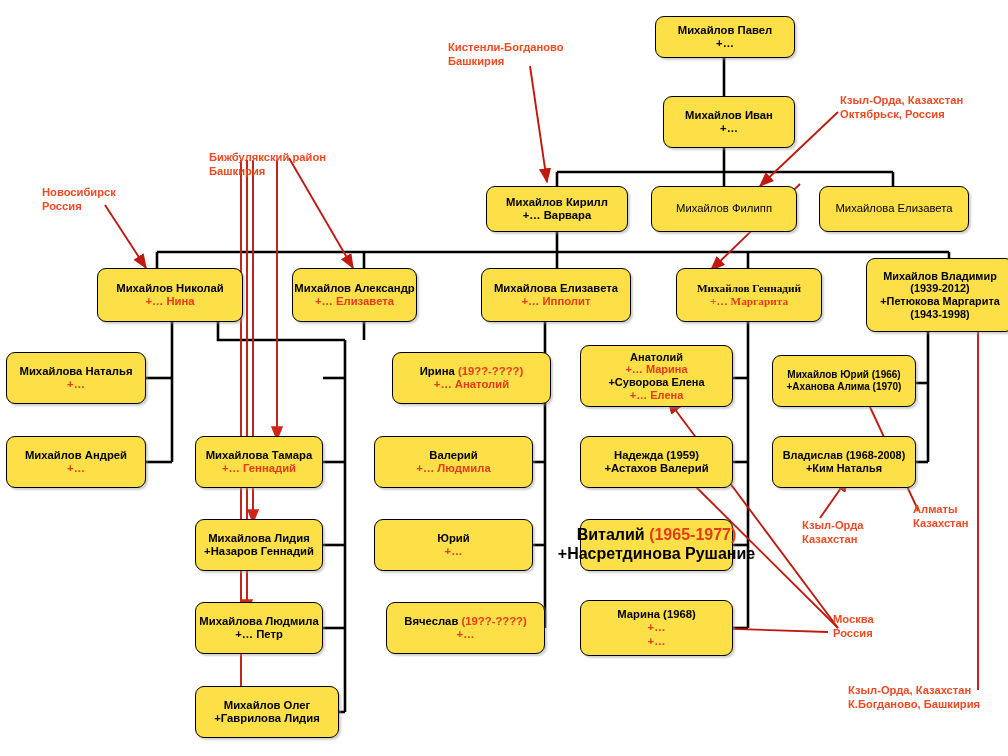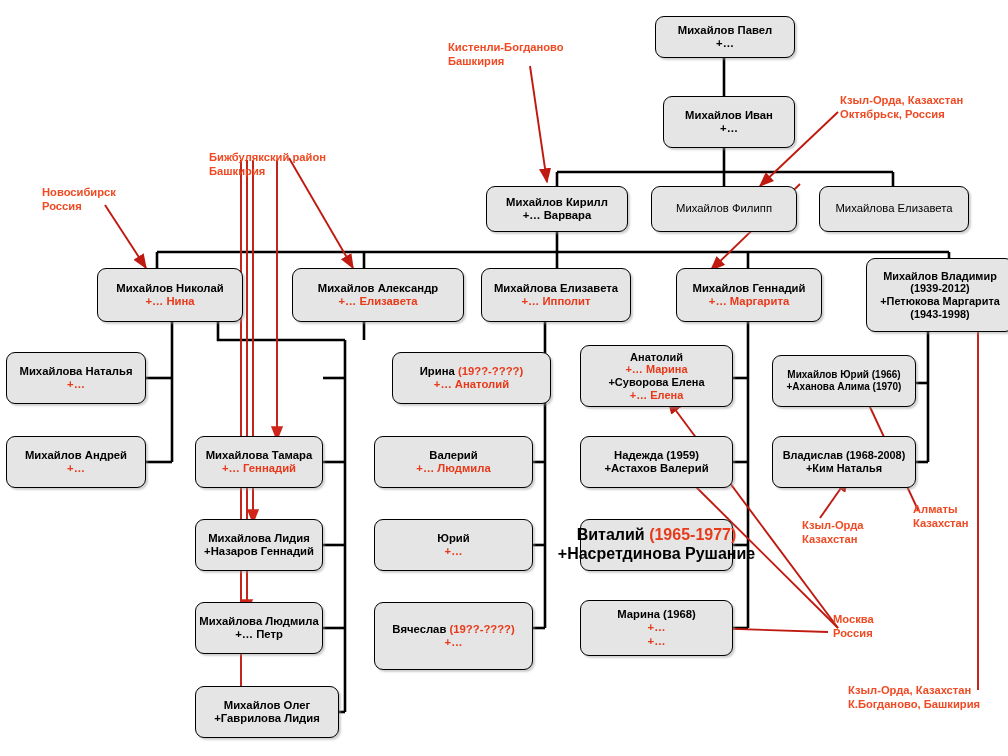--- a/index.html
+++ b/index.html
@@ -5,21 +5,21 @@
   html,body{margin:0;padding:0;background:#ffffff;}
   body{width:1008px;height:756px;overflow:hidden;
        font-family:"Liberation Sans","DejaVu Sans",sans-serif;}
   #stage{position:relative;width:1008px;height:756px;background:#ffffff;}
 
   svg.wires{position:absolute;left:0;top:0;width:1008px;height:756px;}
 
   .node{
     position:absolute;
     box-sizing:border-box;
-    background:#e5e5e5;
+    background:#fde047;
     border:1.6px solid #000000;
     border-radius:9px;
     display:flex;
     flex-direction:column;
     align-items:center;
     justify-content:center;
     text-align:center;
     line-height:1.16;
     color:#000000;
     font-size:11.3px;
@@ -159,31 +159,31 @@
 
   <div class="node plain" style="left:819px;top:186px;width:150px;height:46px;">
     <span class="ln">Михайлова Елизавета</span>
   </div>
 
   <div class="node" style="left:97px;top:268px;width:146px;height:54px;">
     <span class="ln">Михайлов Николай</span>
     <span class="ln redb">+… Нина</span>
   </div>
 
-  <div class="node" style="left:292px;top:268px;width:172px;height:54px;text-align:center;">
+  <div class="node" style="left:292px;top:268px;width:125px;height:54px;text-align:center;">
     <span class="ln">Михайлов Александр</span>
     <span class="ln redb">+… Елизавета</span>
   </div>
 
   <div class="node" style="left:481px;top:268px;width:150px;height:54px;">
     <span class="ln">Михайлова Елизавета</span>
     <span class="ln redb">+… Ипполит</span>
   </div>
 
-  <div class="node" style="left:676px;top:268px;width:146px;height:54px;">
+  <div class="node" style="left:676px;top:268px;width:146px;height:54px;font-family:Liberation Serif, serif;">
     <span class="ln">Михайлов Геннадий</span>
     <span class="ln redb">+… Маргарита</span>
   </div>
 
   <div class="node" style="left:866px;top:258px;width:148px;height:74px;font-size:10.9px;">
     <span class="ln">Михайлов Владимир</span>
     <span class="ln">(1939-2012)</span>
     <span class="ln">+Петюкова Маргарита</span>
     <span class="ln">(1943-1998)</span>
   </div>
@@ -219,21 +219,21 @@
     <span class="ln redb">+… Анатолий</span>
   </div>
   <div class="node" style="left:374px;top:436px;width:159px;height:52px;">
     <span class="ln">Валерий</span>
     <span class="ln redb">+… Людмила</span>
   </div>
   <div class="node" style="left:374px;top:519px;width:159px;height:52px;">
     <span class="ln">Юрий</span>
     <span class="ln redb">+…</span>
   </div>
-  <div class="node" style="left:374px;top:602px;width:159px;height:68px;">
+  <div class="node" style="left:386px;top:602px;width:159px;height:52px;">
     <span class="ln"><span>Вячеслав </span><span class="redb">(19??-????)</span></span>
     <span class="ln redb">+…</span>
   </div>
 
   <div class="node" style="left:580px;top:345px;width:153px;height:62px;font-size:11px;">
     <span class="ln">Анатолий</span>
     <span class="ln redb">+… Марина</span>
     <span class="ln">+Суворова Елена</span>
     <span class="ln redb">+… Елена</span>
   </div>

